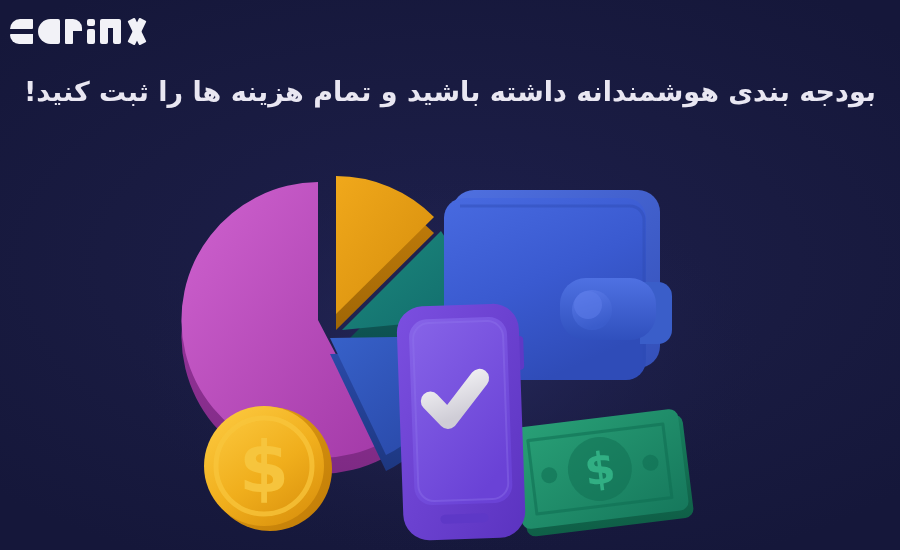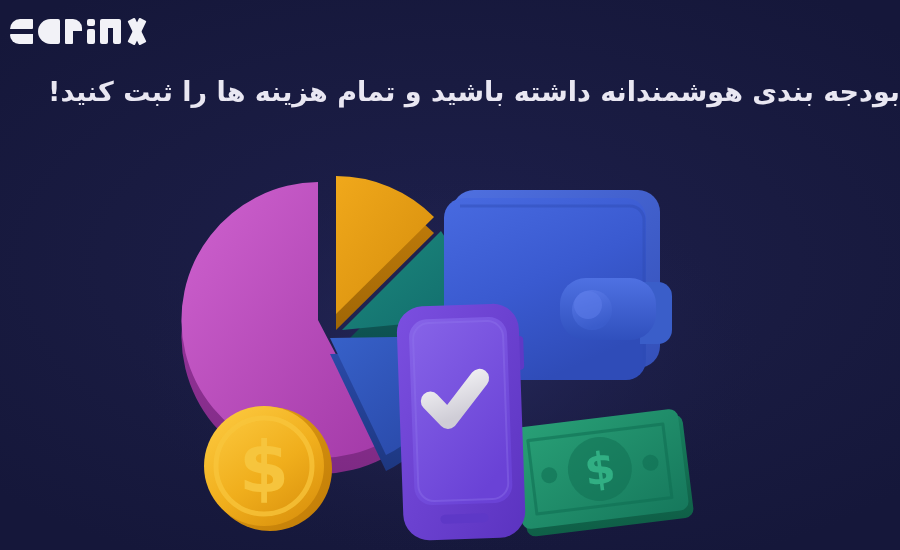--- a/index.html
+++ b/index.html
@@ -107,21 +107,21 @@
     <span class="g g-c"></span>
     <span class="g g-a"></span>
     <span class="g g-r"></span>
     <span class="g g-i"></span>
     <span class="g g-n">
         <i class="bridge"></i>
       </span>
     <span class="g g-x"></span>
   </div>
 
-  <div class="headline" style="color: rgb(233, 231, 242); text-align: right;">بودجه بندی هوشمندانه داشته باشید و تمام هزینه ها را ثبت کنید!</div>
+  <div class="headline" style="color: rgb(233, 231, 242);">بودجه بندی هوشمندانه داشته باشید و تمام هزینه ها را ثبت کنید!</div>
 
   <div class="illus">
     <svg viewBox="0 0 900 550" xmlns="http://www.w3.org/2000/svg" aria-hidden="true">
       <defs>
 
         <linearGradient id="gMagTop" x1="0" y1="0" x2="1" y2="1">
           <stop offset="0%" stop-color="#cf62cf"></stop>
           <stop offset="100%" stop-color="#a33aa8"></stop>
         </linearGradient>
         <linearGradient id="gMagSide" x1="0" y1="0" x2="0" y2="1">

